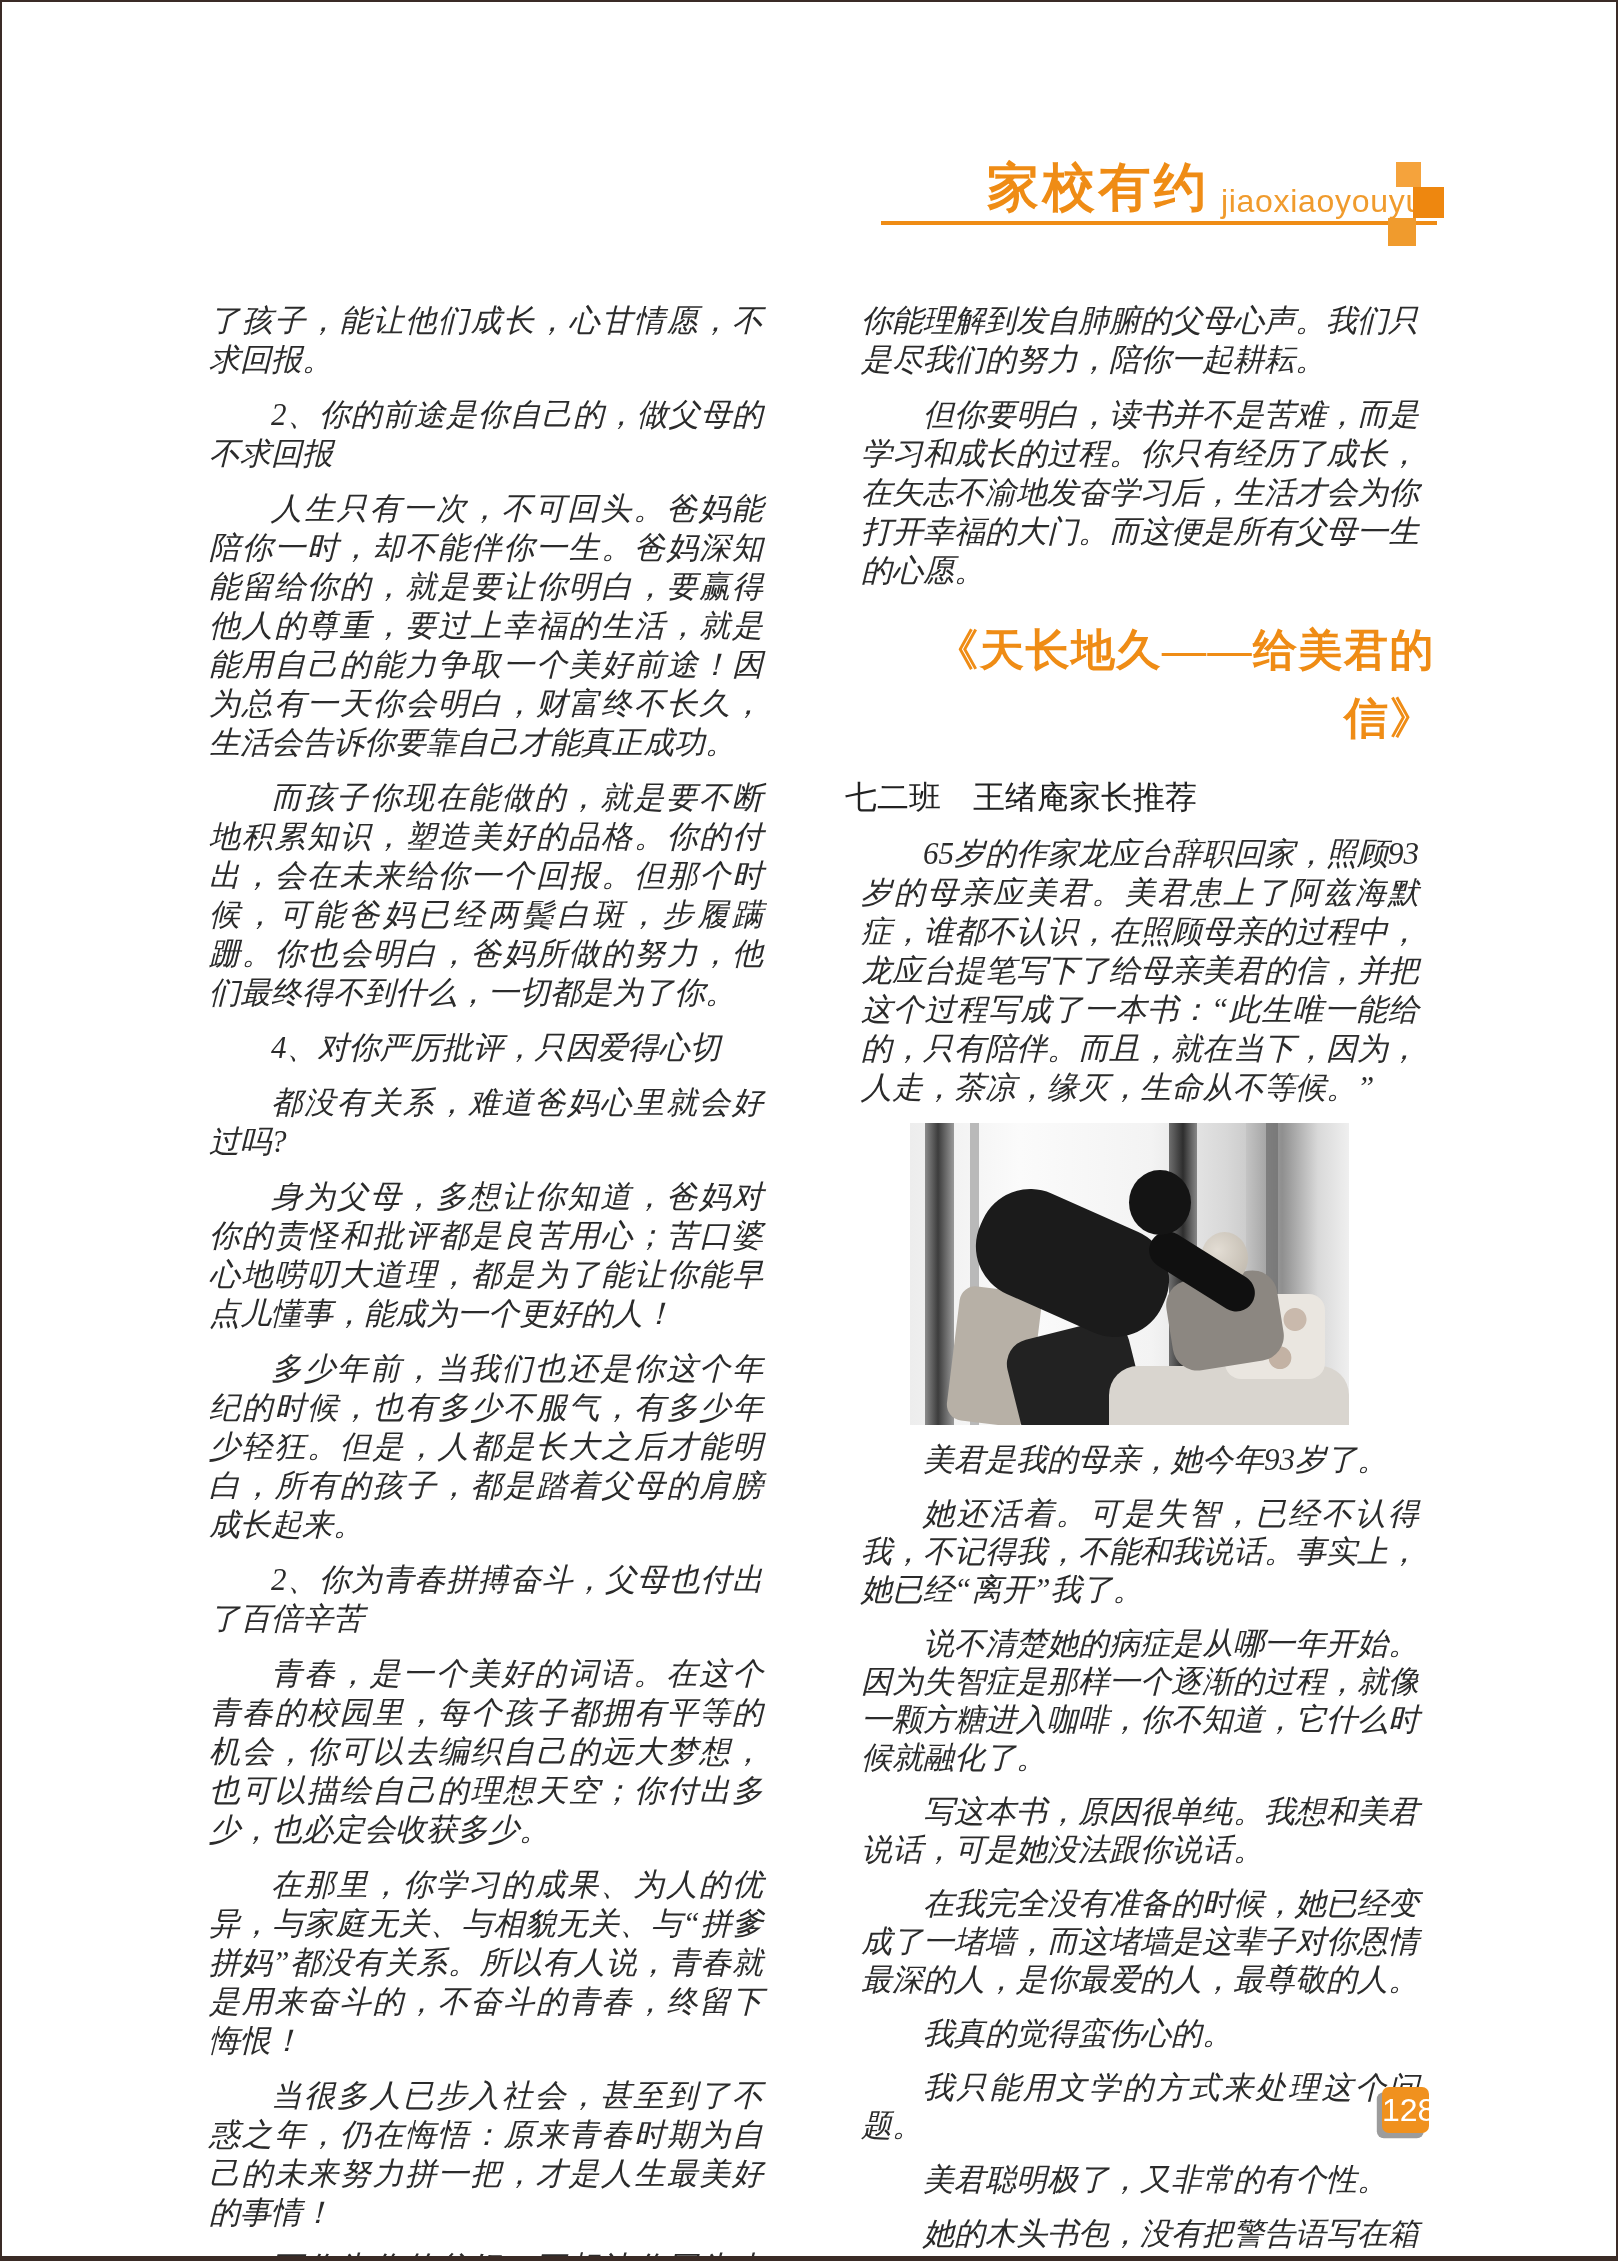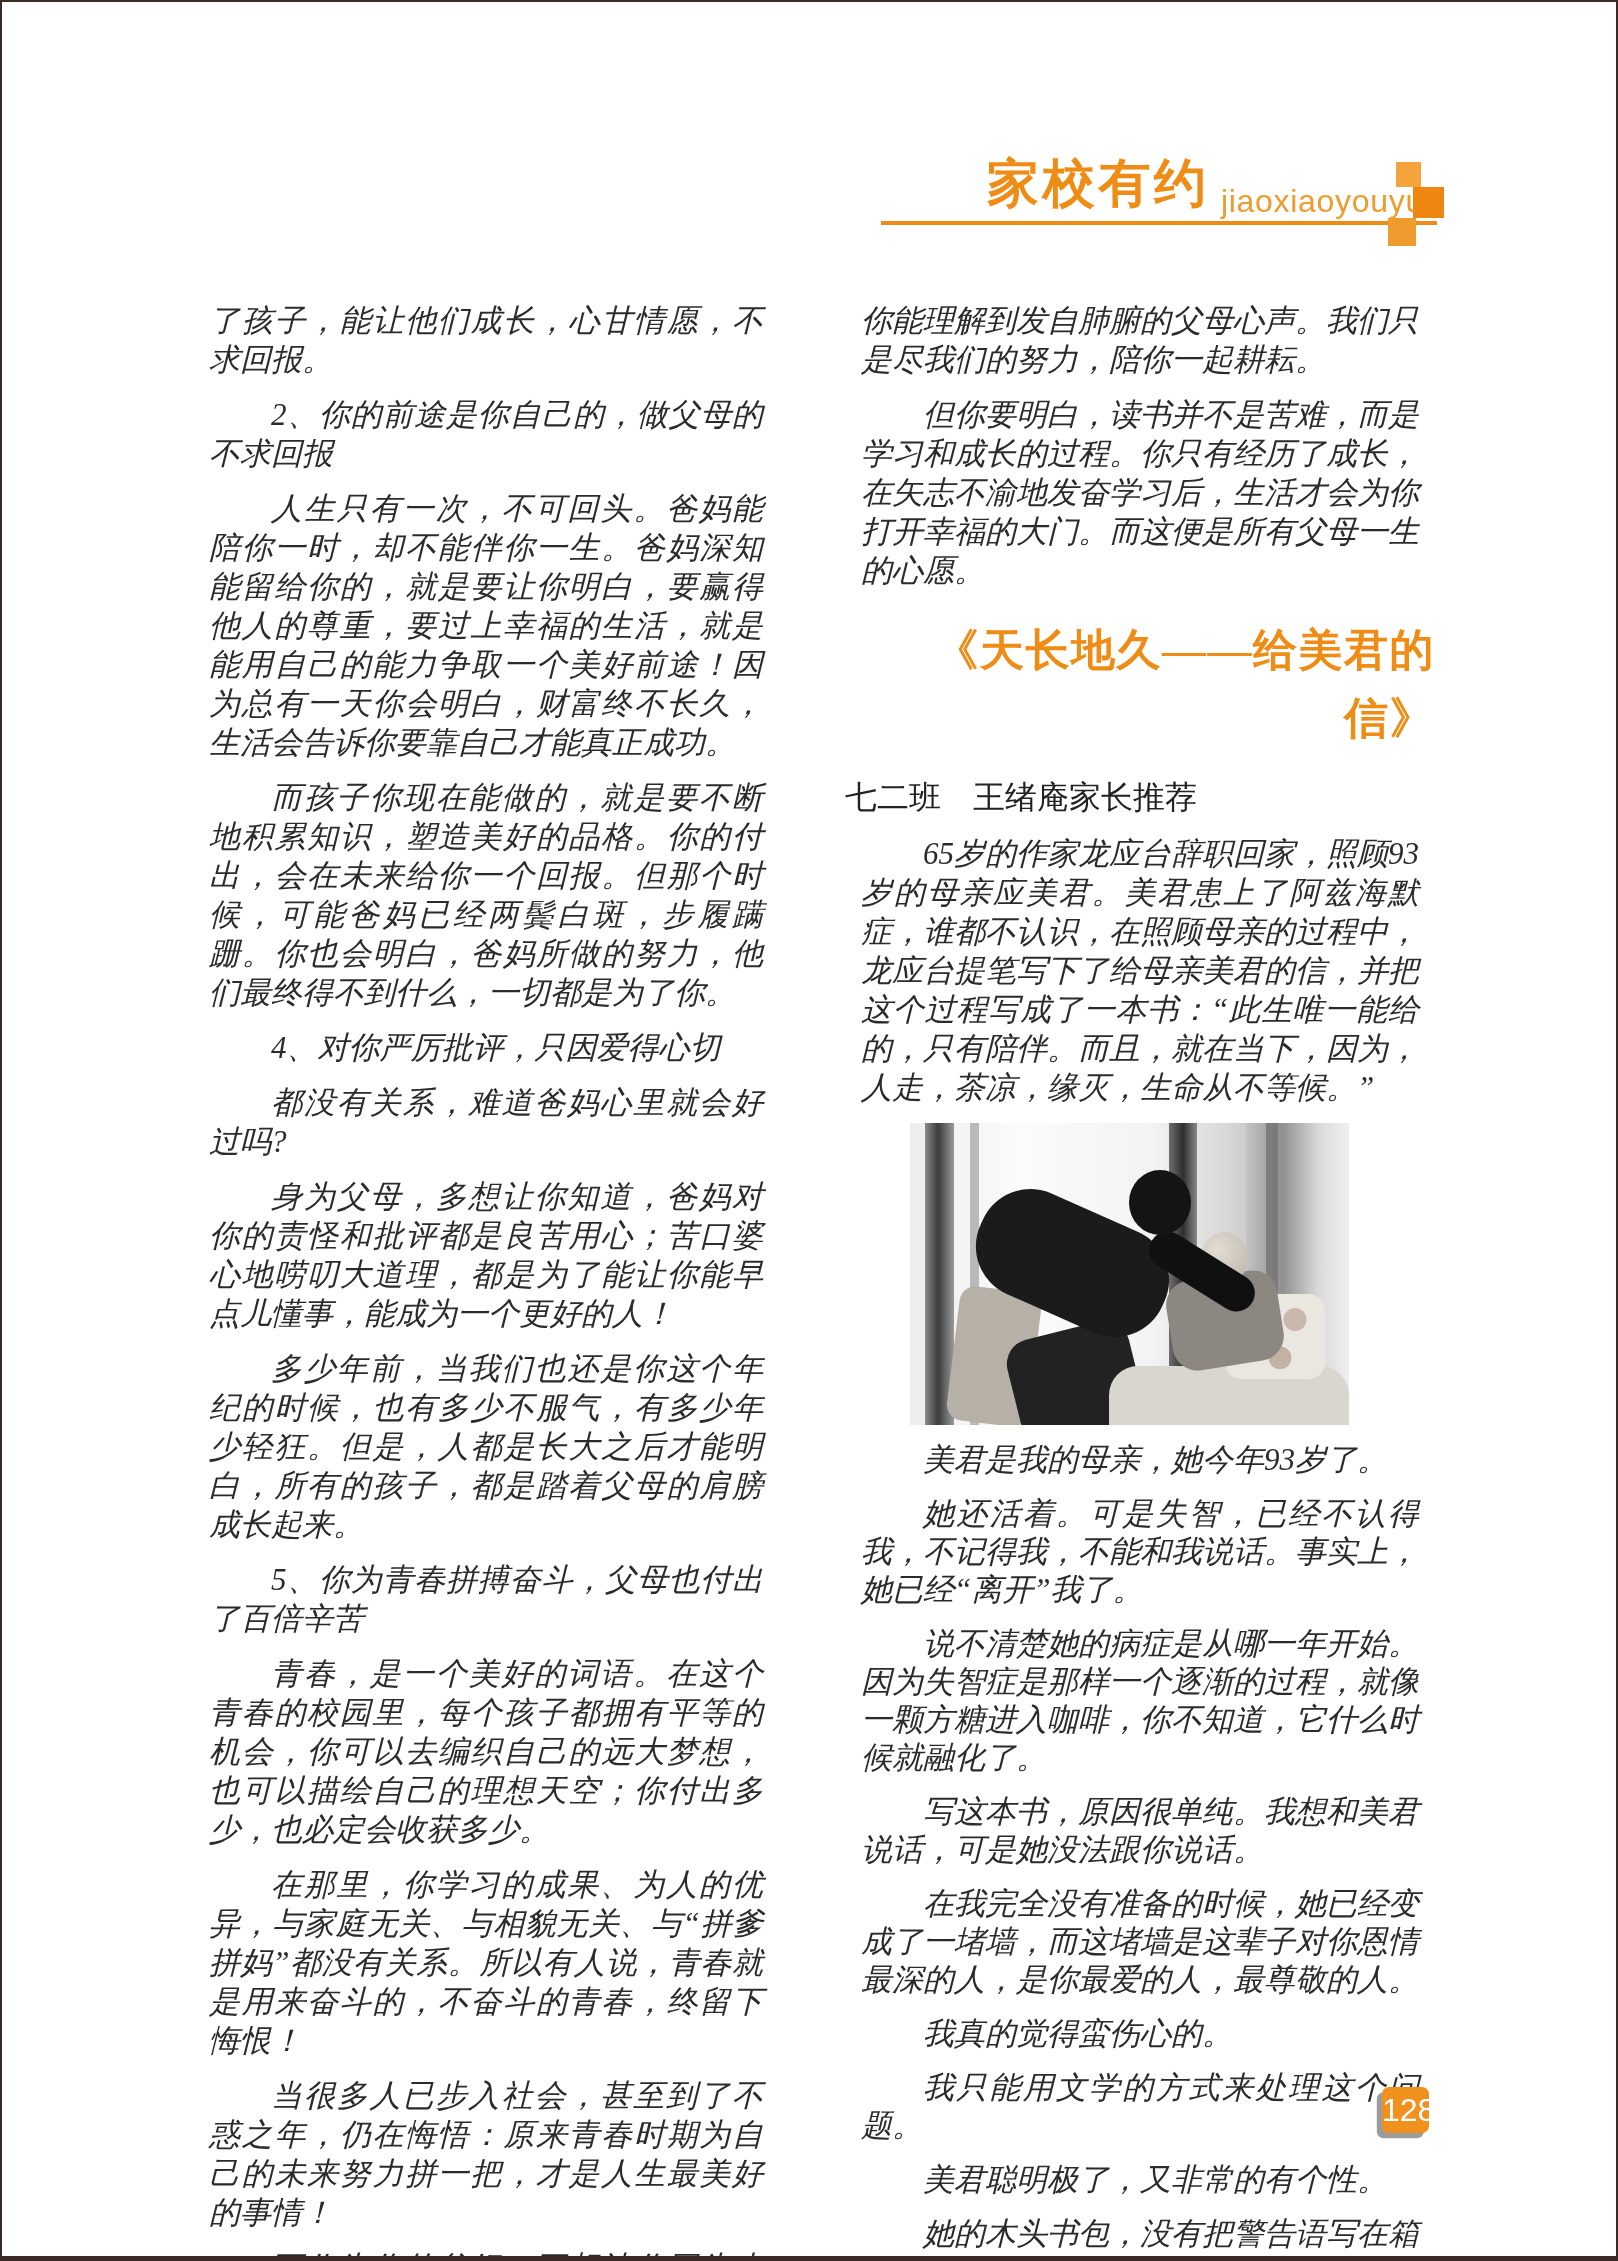--- a/index.html
+++ b/index.html
@@ -11,21 +11,21 @@
     border-bottom-width:5.9px;
     box-sizing:border-box;
     font-family:"Liberation Serif","DejaVu Serif",serif;
     overflow:hidden;
   }
 
   
   .header-rule { position:absolute; left:879px; top:219px; width:556px; height:3.7px; background:#ef8c15; }
   .header-title {
     position:absolute; left:985px; top:156px;
-    font-family:Liberation Mono, monospace;
+    font-family:Liberation Sans, sans-serif;
     font-weight:bold; font-size:52px; line-height:59px;
     letter-spacing:3.7px; color:#ef8c15;
   }
   .header-pinyin {
     position:absolute; left:1219px; top:182px;
     font-family:"Liberation Sans","DejaVu Sans",sans-serif;
     font-size:32px; line-height:35px; color:#f09b2d; letter-spacing:0.7px;
   }
   .deco-square { position:absolute; }
   .sq1 { left:1394px; top:160px; width:25px; height:25px; background:#f5a33c; }
@@ -129,21 +129,21 @@
 
       <p>4、对你严厉批评，只因爱得心切</p>
 
 
       <p>都没有关系，难道爸妈心里就会好过吗?</p>
 
       <p>身为父母，多想让你知道，爸妈对你的责怪和批评都是良苦用心；苦口婆心地唠叨大道理，都是为了能让你能早点儿懂事，能成为一个更好的人！</p>
 
       <p>多少年前，当我们也还是你这个年纪的时候，也有多少不服气，有多少年少轻狂。但是，人都是长大之后才能明白，所有的孩子，都是踏着父母的肩膀成长起来。</p>
 
-      <p>5、你为青春拼搏奋斗，父母也付出了百倍辛苦</p>
+      <p>2、你为青春拼搏奋斗，父母也付出了百倍辛苦</p>
 
       <p>青春，是一个美好的词语。在这个青春的校园里，每个孩子都拥有平等的机会，你可以去编织自己的远大梦想，也可以描绘自己的理想天空；你付出多少，也必定会收获多少。</p>
 
       <p>在那里，你学习的成果、为人的优异，与家庭无关、与相貌无关、与“拼爹拼妈”都没有关系。所以有人说，青春就是用来奋斗的，不奋斗的青春，终留下悔恨！</p>
 
       <p>当很多人已步入社会，甚至到了不惑之年，仍在悔悟：原来青春时期为自己的未来努力拼一把，才是人生最美好的事情！</p>
 
       <p>而作为你的爸妈，不想让你因为未来而担忧，也不想你成年以后仍抱有遗憾。爸妈愿意在你成长道路上，陪你一起面对困难，陪你一起分享喜悦。我们自己的辛劳，从来不轻易说。</p>
 
     </div>

